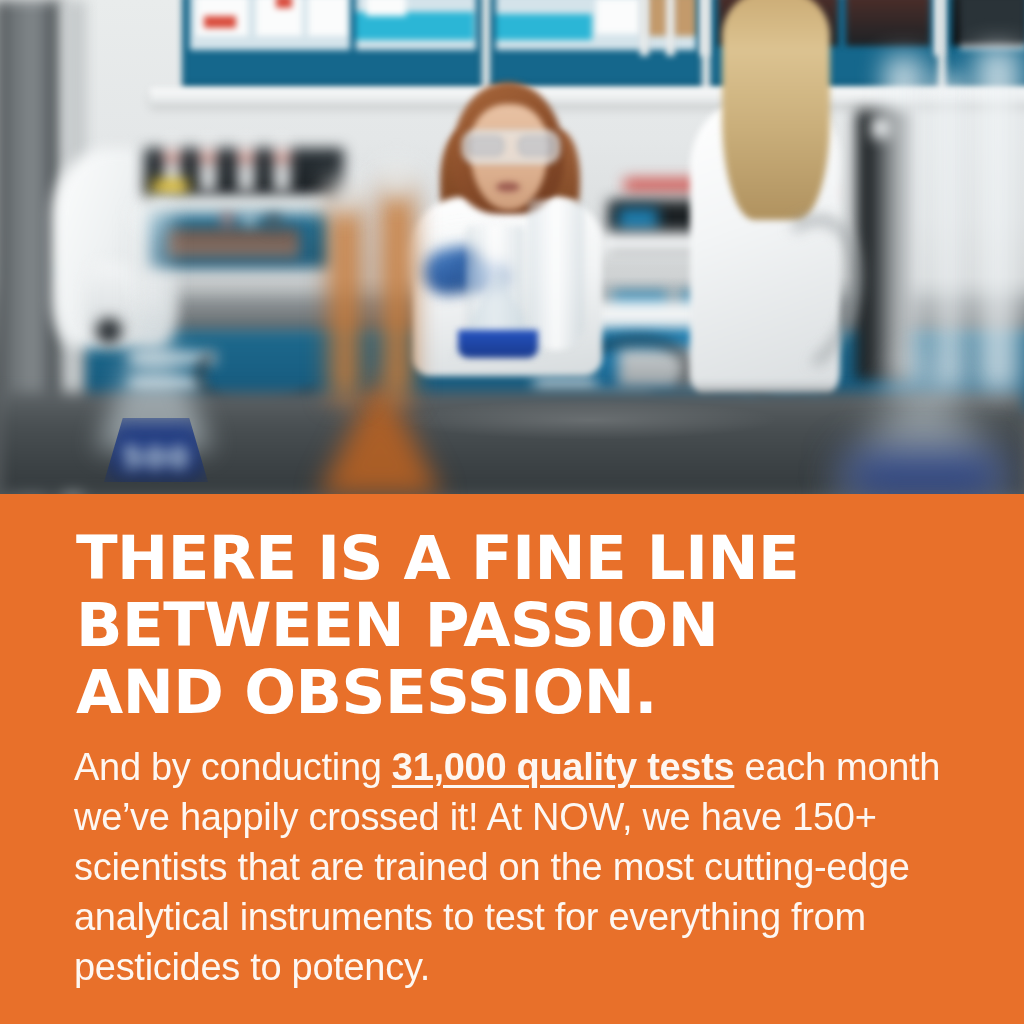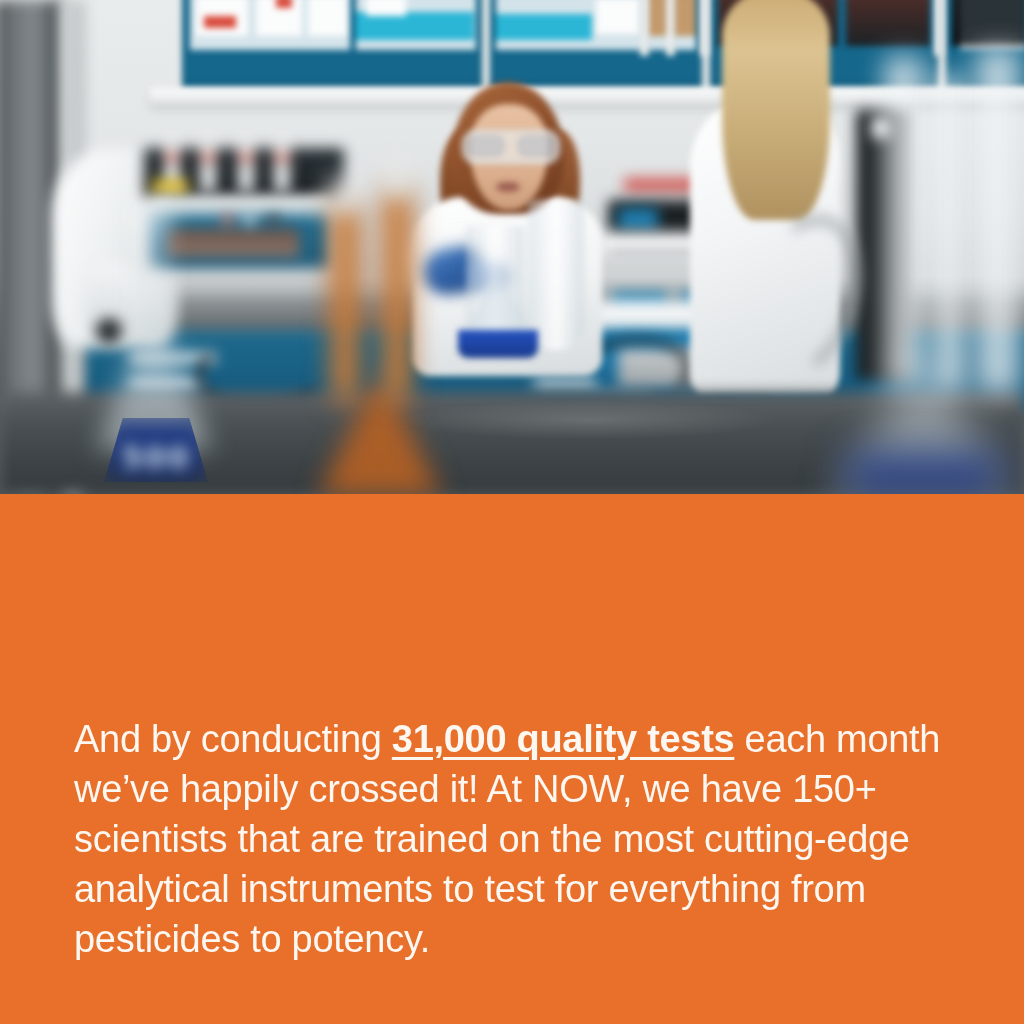--- a/index.html
+++ b/index.html
@@ -558,21 +558,21 @@
     font-size: 61px;
     line-height: 67px;
     letter-spacing: -0.5px;
     text-transform: uppercase;
   }
   .headline .hl-line { display: block; white-space: nowrap; }
 
   .body-copy {
     position: absolute;
     left: 74px;
-    top: 220px;
+    top: 248px;
     width: 880px;
     margin: 0;
     color: #fdf7f2;
     font-family: "Liberation Sans", sans-serif;
     font-weight: 400;
     font-size: 38px;
     line-height: 50px;
     letter-spacing: -0.3px;
   }
   .body-copy b {
@@ -719,17 +719,22 @@
 
     <div class="cylinder blur3" style="left:884px; top:56px; height:330px;"></div>
     <div class="cylinder blur3" style="left:932px; top:76px; height:316px; width:36px;"></div>
     <div class="cylinder blur3" style="left:976px; top:48px; height:346px; width:46px;"></div>
     <div class="bigflaskR blur4"></div>
     <div class="bigflaskR-liq blur4"></div>
   </div>
 
   <div class="panel">
 
+    <h1 class="headline">
+      <span class="hl-line">THERE IS A FINE LINE</span>
+      <span class="hl-line">BETWEEN PASSION</span>
+      <span class="hl-line">AND OBSESSION.</span>
+    </h1>
 
     <p class="body-copy"><span>And by conducting </span><b>31,000 quality tests</b><span> each month we’ve happily crossed it! At NOW, we have 150+ scientists that are trained on the most cutting-edge analytical instruments to test for everything from pesticides to potency.</span></p>
 
   </div>
 </div>
 
 </body></html>

